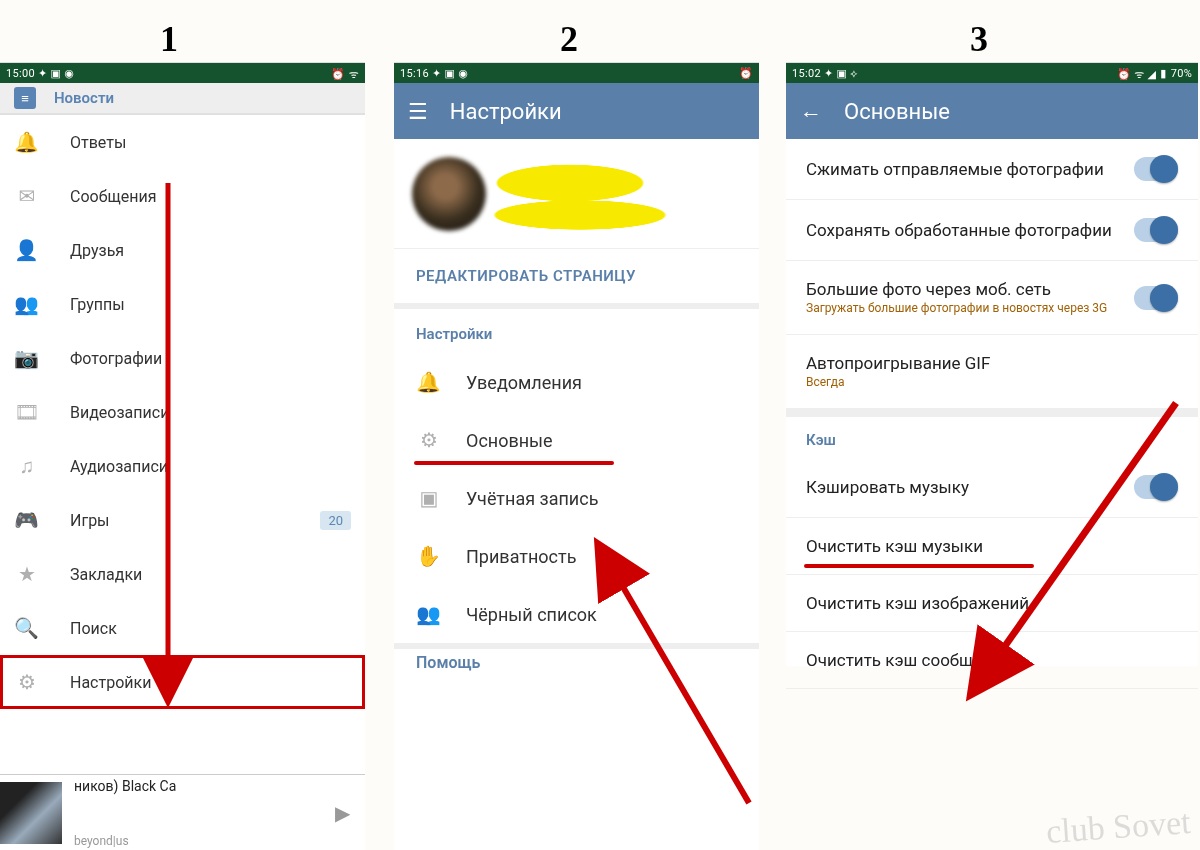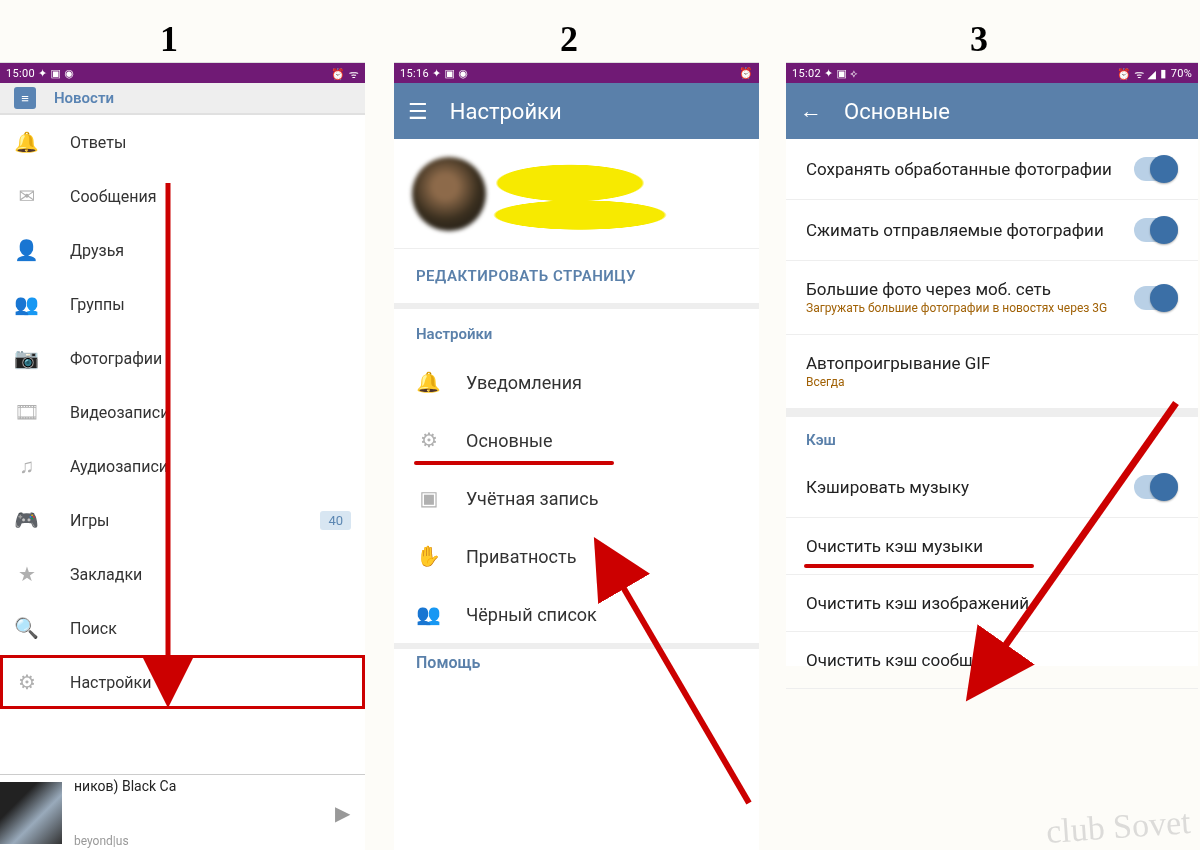--- a/index.html
+++ b/index.html
@@ -23,21 +23,21 @@
   .phone {
     position: absolute;
     top: 62px;
     background: #fff;
     border-top: 1px solid #ddd;
   }
   
   .p1 { left: 0; width: 365px; height: 788px; }
   .status-bar {
     height: 20px;
-    background: #701a75;
+    background: #14532d;
     color: #fff;
     font-size: 11px;
     display: flex;
     align-items: center;
     padding: 8px 6px;
     letter-spacing: .3px;
     text-align: right;
   }
   .status-bar .sb-right { margin-left: auto; display:flex; gap:4px; align-items:center; }
   .sb-ico { font-size:11px; }
@@ -188,21 +188,21 @@
           <span class="ic">🎞</span>
     <span>Видеозаписи</span>
         </div>
         <div class="row">
           <span class="ic">♫</span>
     <span>Аудиозаписи</span>
         </div>
         <div class="row">
           <span class="ic">🎮</span>
     <span>Игры</span>
-          <span class="badge">40</span>
+          <span class="badge">20</span>
         </div>
         <div class="row">
           <span class="ic">★</span>
     <span>Закладки</span>
         </div>
         <div class="row">
           <span class="ic">🔍</span>
     <span>Поиск</span>
         </div>
         <div class="row sel">
@@ -289,27 +289,27 @@
           <span class="batt">70%</span>
       </span>
     </div>
     <div class="hdr">
       <span>←</span>
       <span>Основные</span>
     </div>
     <div id="p3-opts">
         <div class="opt">
           <div class="txt">
+            <div class="ttl">Сжимать отправляемые фотографии</div>
+          </div>
+          <div class="sw"></div>
+        </div>
+        <div class="opt">
+          <div class="txt">
             <div class="ttl">Сохранять обработанные фотографии</div>
-          </div>
-          <div class="sw"></div>
-        </div>
-        <div class="opt">
-          <div class="txt">
-            <div class="ttl">Сжимать отправляемые фотографии</div>
           </div>
           <div class="sw"></div>
         </div>
         <div class="opt">
           <div class="txt">
             <div class="ttl">Большие фото через моб. сеть</div>
             <div class="sub">Загружать большие фотографии в новостях через 3G</div>
           </div>
           <div class="sw"></div>
         </div>

